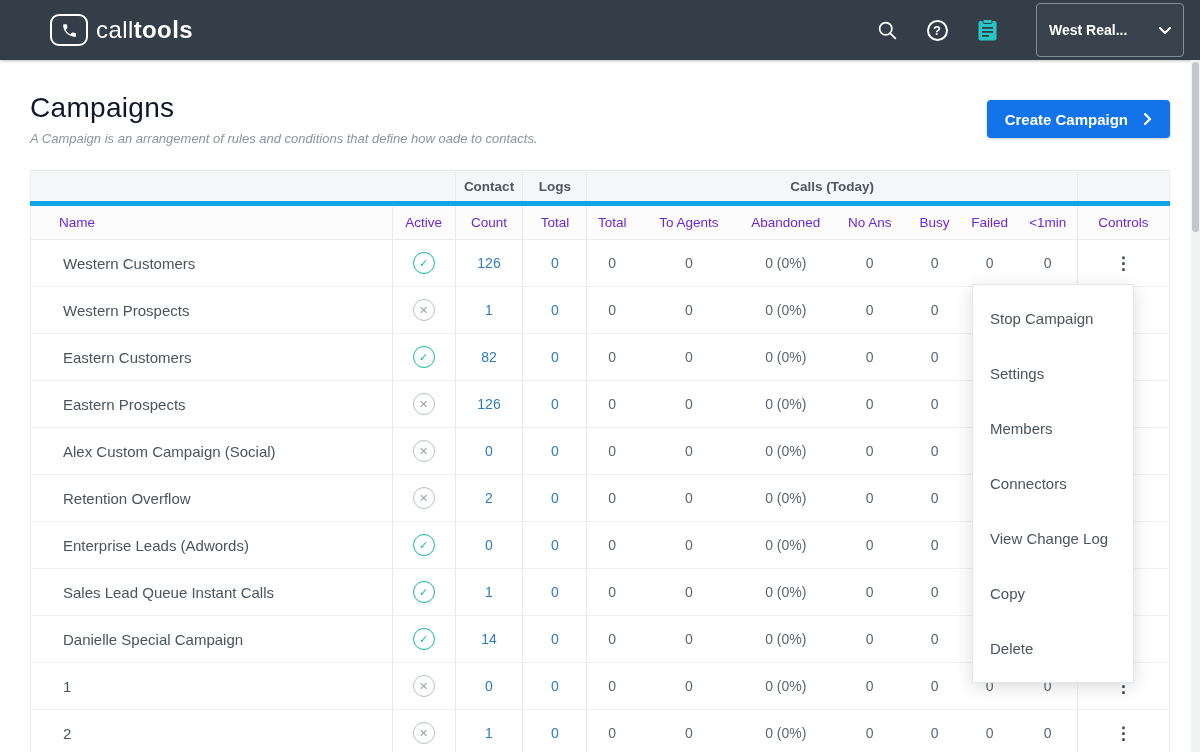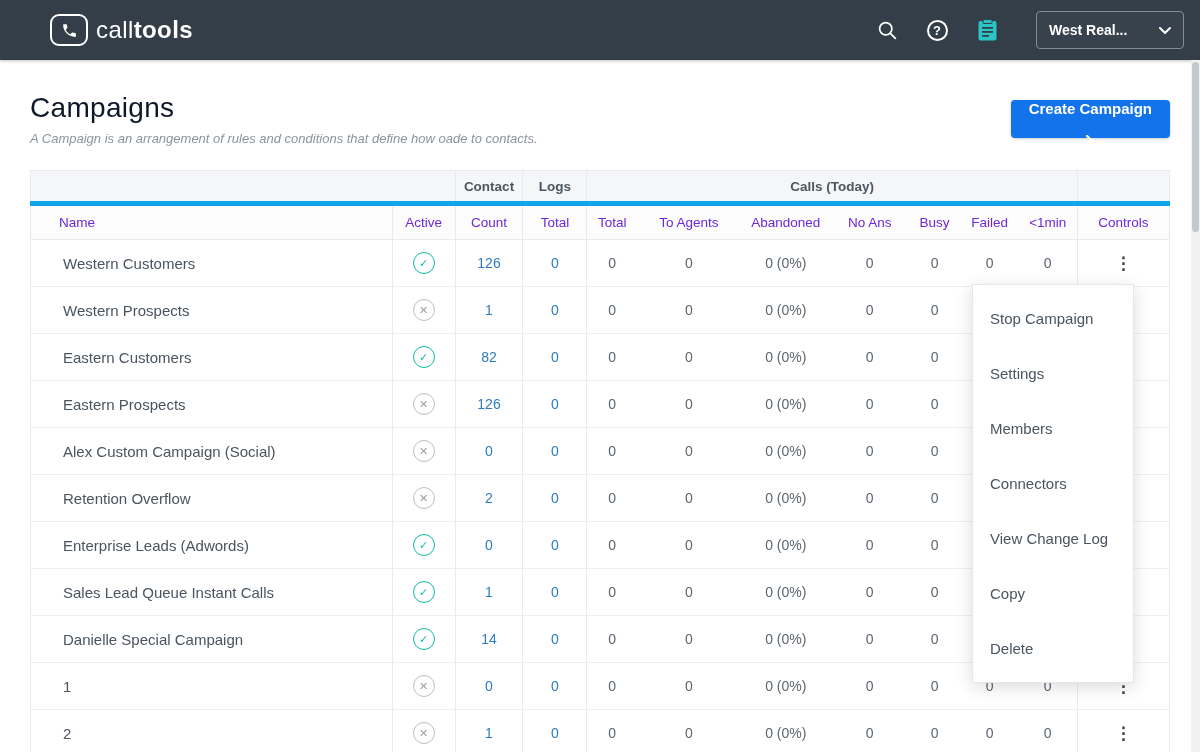--- a/index.html
+++ b/index.html
@@ -31,40 +31,39 @@
   .logo-text { color: #fff; font-size: 24px; font-weight: 300; letter-spacing: .4px; }
   .logo-text b { font-weight: 700; }
   .nav-right { display: flex; align-items: center; gap: 24px; }
   .icon-btn { width: 26px; height: 26px; display: flex; align-items: center; justify-content: center; cursor: pointer; }
   .help-circle {
     width: 21px; height: 21px; border: 2px solid #fff; border-radius: 50%;
     color: #fff; font-size: 13px; font-weight: 700;
     display: flex; align-items: center; justify-content: center;
   }
   .account-btn {
-    height: 38px; min-width: 148px; margin-left: 12px;
+    height: 54px; min-width: 148px; margin-left: 12px;
     background: #37424c; border: 1px solid #848c94; border-radius: 4px;
     color: #fff; font-size: 14px; font-weight: 700;
     display: flex; align-items: center; justify-content: space-between;
     padding: 0 12px; cursor: pointer; font-family: inherit;
   }
 
   
   main { padding: 0 30px; position: relative; }
   .page-head { display: flex; justify-content: space-between; align-items: flex-start; margin-top: 32px; }
   h1 { font-size: 28px; font-weight: 400; color: #0f172a; letter-spacing: .3px; }
   .subtitle { font-size: 13px; color: #8b949d; margin-top: 7px; font-style: italic; }
   .create-btn {
     margin-top: 8px;
     background: #1373ea; color: #fff; border: none; border-radius: 4px;
     font-size: 15px; font-weight: 600; padding: 0 18px; height: 38px;
     display: flex; align-items: center; gap: 16px;
     cursor: pointer; font-family: inherit;
     box-shadow: 0 1px 3px rgba(0,0,0,.2);
-    flex-direction: column;
   }
 
   
   table { width: 100%; border-collapse: collapse; margin-top: 24px; font-size: 14px; border: 1px solid #e8eaed; }
   thead tr.group th {
     background: #f5f6f8; height: 33px;
     font-size: 13.5px; color: #4c5761; font-weight: 700;
     border-bottom: 5px solid #0ea5e9; text-align: center;
   }
   thead tr.cols th {

